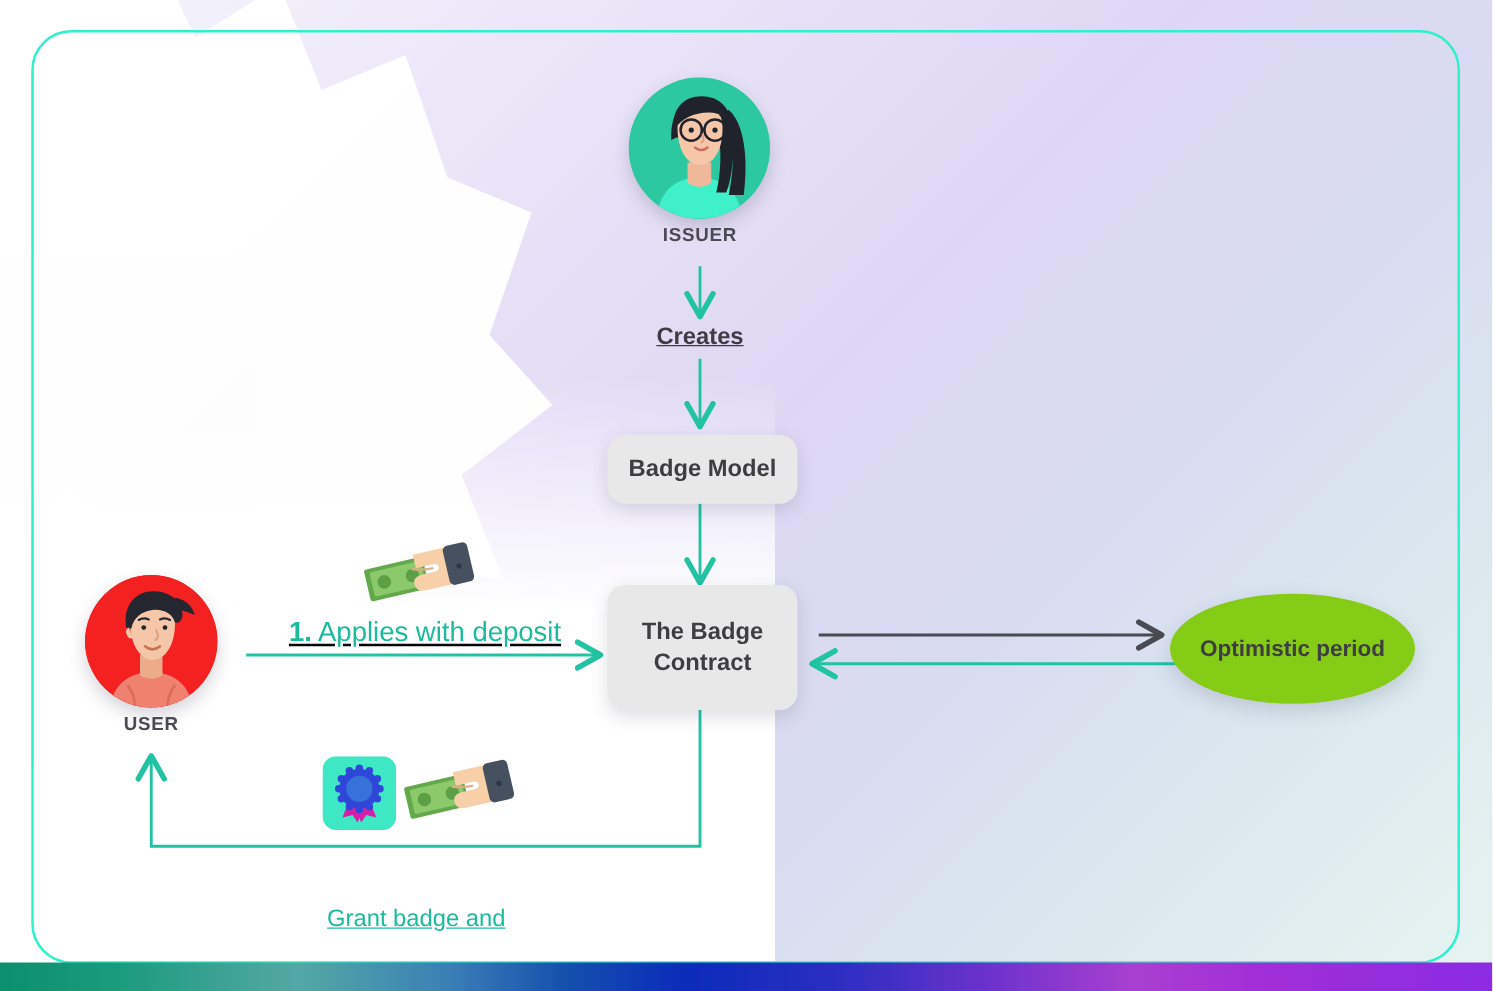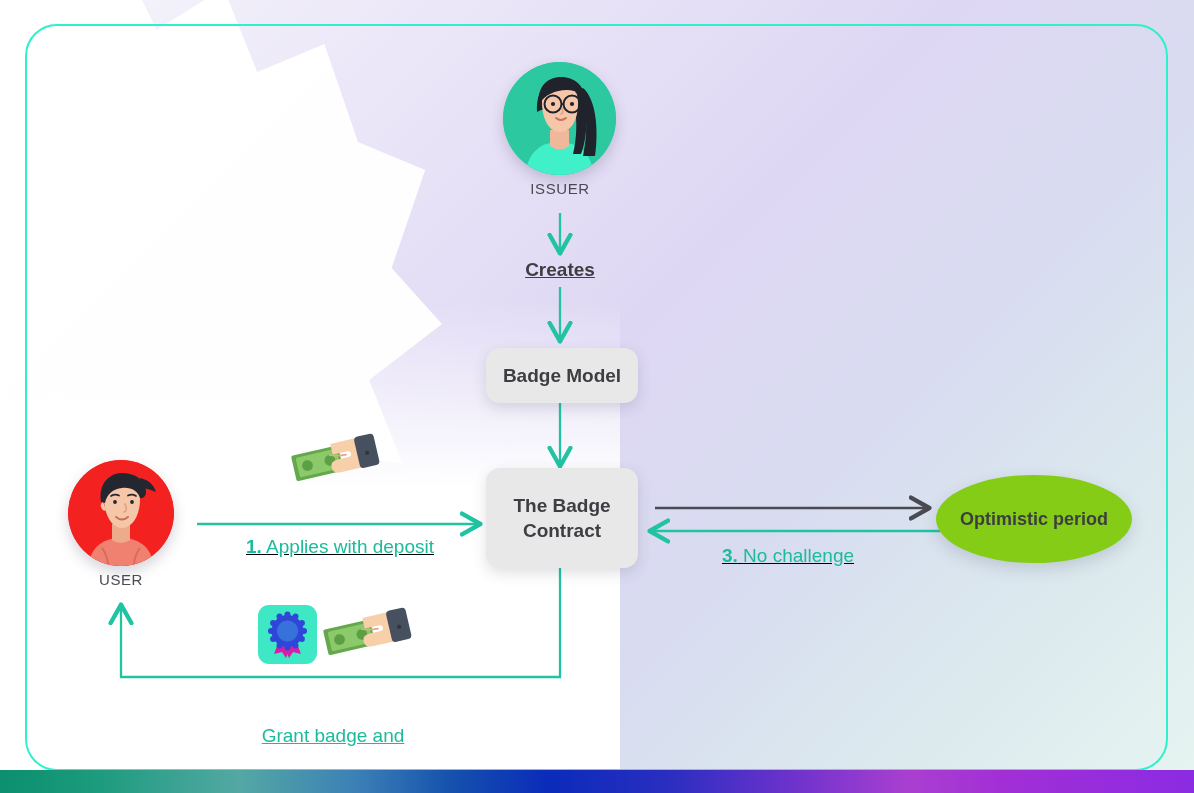--- a/index.html
+++ b/index.html
@@ -70,21 +70,21 @@
     text-align:center;color:#3d3d42;font-weight:bold;
   }
 
   .avatar{
     position:absolute;border-radius:50%;
     box-shadow:0 6px 14px rgba(60,60,90,.22);
     overflow:hidden;
   }
   .actor-label{
     position:absolute;text-align:center;
-    font-weight:normal;color:#4a4a52;letter-spacing:.6px;
+    font-weight:bold;color:#4a4a52;letter-spacing:.6px;
   }
 
   
   .edge-label{position:absolute;text-align:center;white-space:nowrap;text-decoration:underline;}
   .lbl-dark{color:#3d3d42;font-weight:bold;font-size:19px;}
   .lbl-num{font-weight:bold;}
   .lbl-teal{color:#1cbb9b;}
   .lbl-gray{color:#4a4a52;}
 
   .emoji{position:absolute;}
@@ -214,30 +214,26 @@
         <circle cx="19" cy="27" r="5.4" fill="#5d9f45"></circle>
         <circle cx="42" cy="27" r="5.4" fill="#5d9f45"></circle>
         <path d="M46 11 h34 a9 9 0 0 1 9 9 v12 a9 9 0 0 1 -9 9 h-30 q-8 0 -8 -7 q0 -6 8 -6 h10 q4 0 4 -3 q0 -3 -4 -3 h-14 z" fill="#f7cfa8"></path>
         <path d="M43 22 q8 3 16 3" fill="none" stroke="#e0ab80" stroke-width="1.7" stroke-linecap="round"></path>
         <rect x="70" y="10" width="20" height="32" rx="4" fill="#46505e"></rect>
         <circle cx="80" cy="28" r="2.1" fill="#2d3642"></circle>
       </g>
     </svg>
   </div>
 
-  <div class="edge-label" style="left:200px;top:493px;width:280px;font-size:19px;margin-top:43px;">
+  <div class="edge-label" style="left:200px;top:493px;width:280px;font-size:22px;">
     <span class="lbl-num lbl-teal">1.</span>
     <span class="lbl-teal">Applies with deposit</span>
   </div>
 
 
-  <div class="edge-label" style="left:668px;top:545px;width:240px;font-size:19px;">
-    <span class="lbl-num lbl-teal">3.</span>
-    <span class="lbl-teal">No challenge</span>
-  </div>
 
   <div class="emoji" style="left:258px;top:605px;width:59px;height:59px;">
     <svg viewBox="0 0 59 59" width="59" height="59">
       <rect x="0" y="0" width="59" height="59" rx="11" fill="#3ee8c4"></rect>
       <path d="M21 36 l-5 13 l8 -2 l4 6 l6 -14 z" fill="#d61fa8"></path>
       <path d="M38 36 l5 13 l-8 -2 l-4 6 l-6 -14 z" fill="#d61fa8"></path>
       <g transform="translate(29.5,26)">
         <circle r="16" fill="#2f46d8"></circle>
         <g fill="#2f46d8">
           <circle cx="0" cy="-16.5" r="3"></circle>

